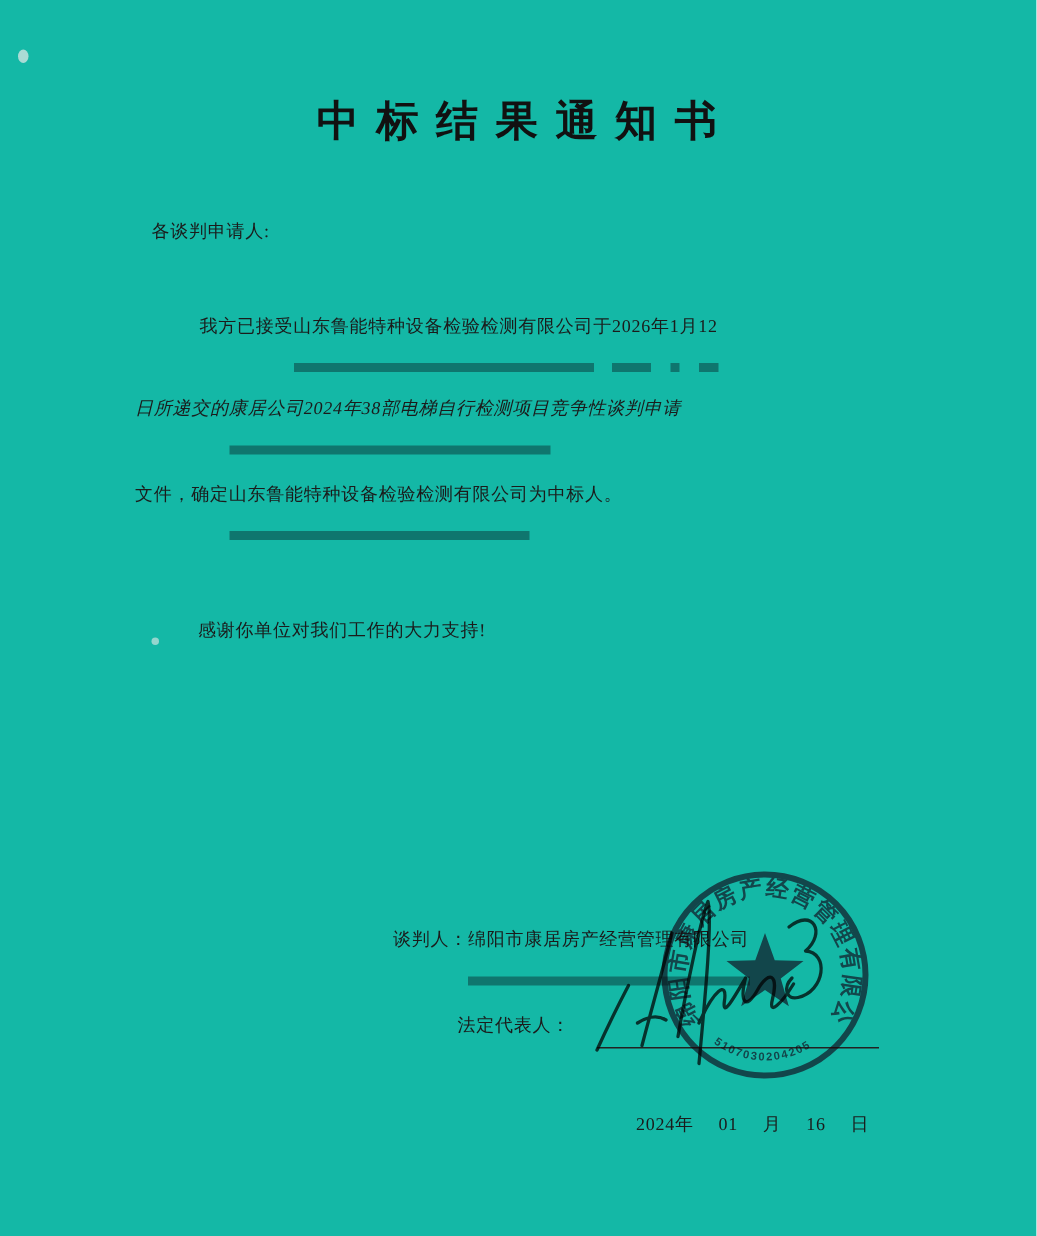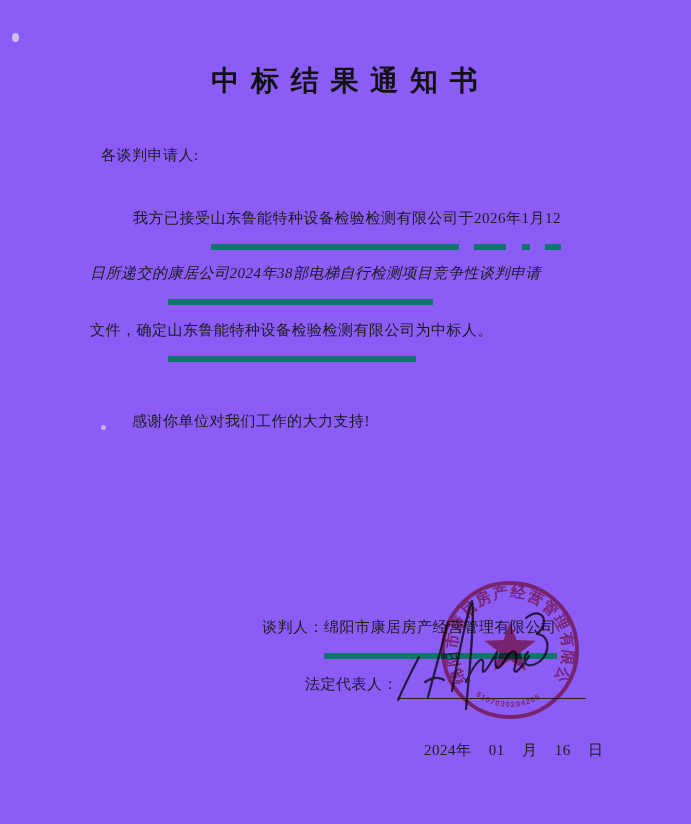--- a/index.html
+++ b/index.html
@@ -1,26 +1,26 @@
 <!DOCTYPE html>
 <html><head>
 <meta charset="utf-8">
 <style>
   html,body{margin:0;padding:0;background:#ffffff;}
   .page{
-    position:relative;width:691px;height:824px;background:#8b5cf6;overflow:hidden;
+    position:relative;width:691px;height:824px;background:#14b8a6;overflow:hidden;
     font-family:"Liberation Serif", serif;color:#1b1b1b;
   }
   .abs{position:absolute;white-space:nowrap;}
   .title{
     left:0;top:62px;width:691px;text-align:center;
     font-family:"Liberation Sans", sans-serif;font-weight:bold;
     font-size:28px;letter-spacing:2px;color:#111;
   }
-  .body-text{font-size:15px;letter-spacing:0.5px;}
+  .body-text{font-size:12px;letter-spacing:0.5px;}
   .u{border-bottom:6px solid #0f766e;padding-bottom:18px;}
   .salutation{left:101px;top:146px;}
   .pline1{left:133px;top:209px;}
   .pline2{left:90px;top:264px;font-style:italic;}
   .pline3{left:90px;top:321px;}
   .thanks{left:132px;top:412px;}
   .negotiator{left:262px;top:618px;z-index:1;text-align:right;}
   .rep{left:305px;top:675px;z-index:1;}
   .sig-blank{left:398px;top:698px;width:188px;height:0;border-top:1.6px solid #222;z-index:1;}
   .date{left:424px;top:741px;word-spacing:13px;}

